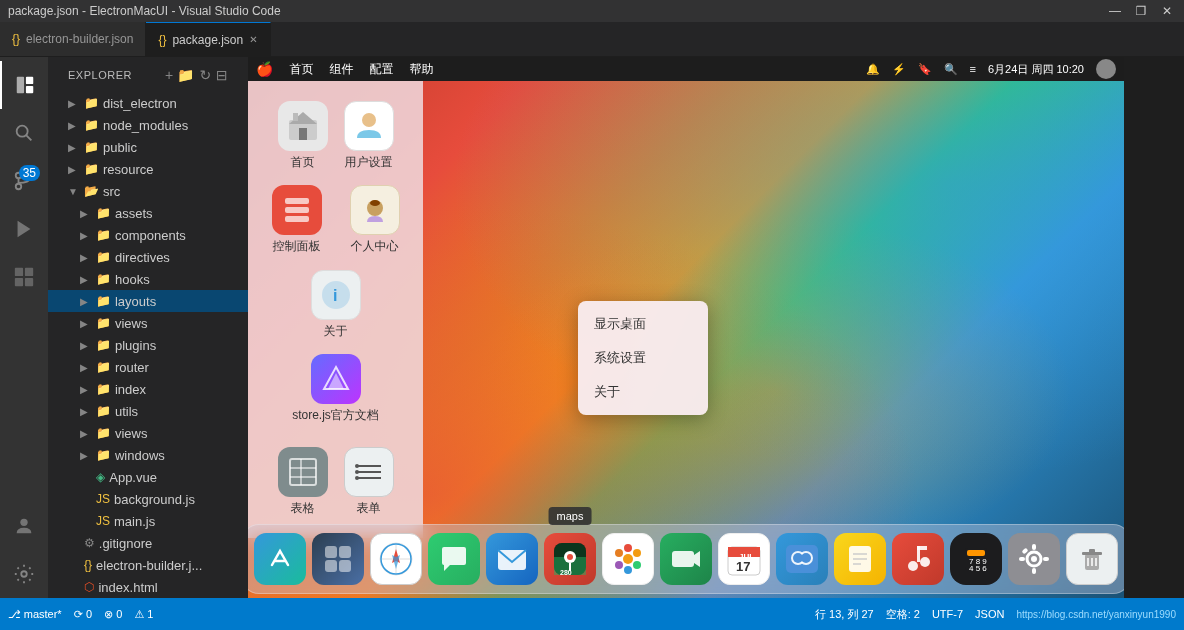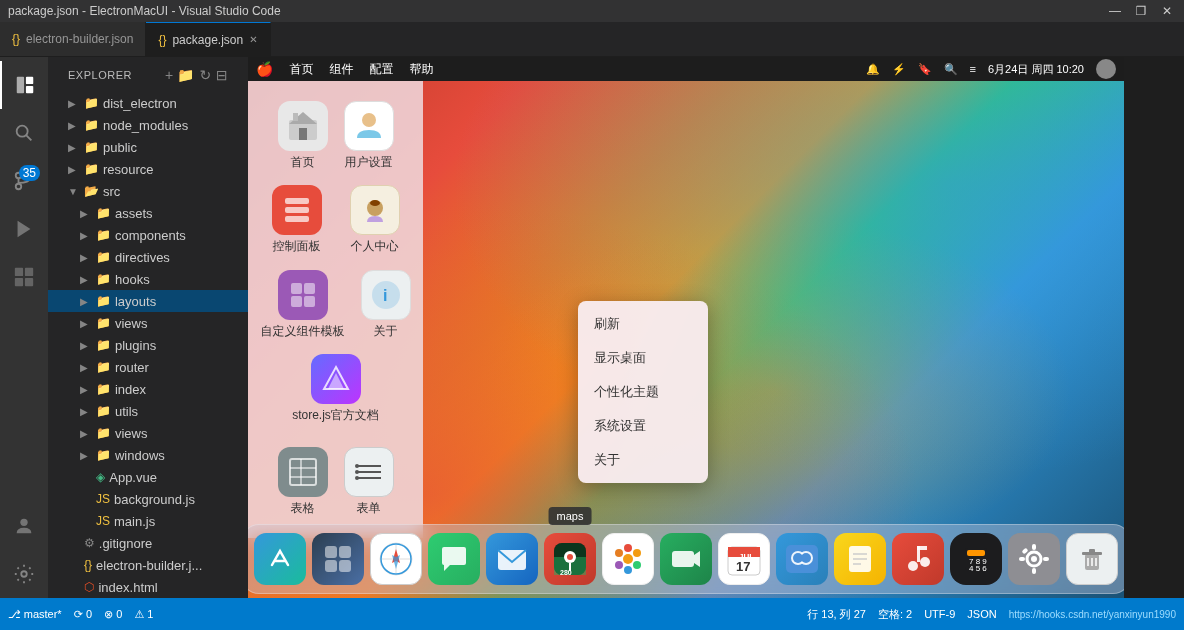--- a/index.html
+++ b/index.html
@@ -574,31 +574,20 @@
                     <circle cx="16" cy="14" r="8" fill="#c8a060"></circle>
                     <ellipse cx="16" cy="9" rx="5" ry="3" fill="#804000"></ellipse>
                     <path d="M8 28 Q8 22 16 22 Q24 22 24 28" fill="#c0a0e0"></path>
                   </svg>
               </div>
               <span class="mac-icon-label">个人中心</span>
             </div>
           </div>
 
           <div style="display:flex;gap:8px;justify-content:center;">
-            <div class="mac-icon-item">
-              <div class="mac-icon-box" style="background:#9b59b6;">
-                <svg width="32" height="32" viewBox="0 0 32 32">
-                    <rect x="4" y="4" width="11" height="11" rx="2" fill="rgba(255,255,255,0.5)"></rect>
-                    <rect x="17" y="4" width="11" height="11" rx="2" fill="rgba(255,255,255,0.5)"></rect>
-                    <rect x="4" y="17" width="11" height="11" rx="2" fill="rgba(255,255,255,0.5)"></rect>
-                    <rect x="17" y="17" width="11" height="11" rx="2" fill="rgba(255,255,255,0.5)"></rect>
-                  </svg>
-              </div>
-              <span class="mac-icon-label">自定义组件模板</span>
-            </div>
             <div class="mac-icon-item">
               <div class="mac-icon-box" style="background:#ecf0f1;border:1px solid #ddd;">
                 <svg width="32" height="32" viewBox="0 0 32 32">
                     <circle cx="16" cy="16" r="13" fill="#3498db" opacity="0.2" stroke="#3498db" stroke-width="2"></circle>
                     <text x="13" y="22" font-size="16" fill="#3498db" font-weight="bold">i</text>
                   </svg>
               </div>
               <span class="mac-icon-label">关于</span>
             </div>
           </div>
@@ -637,23 +626,21 @@
                     <circle cx="4" cy="16" r="2" fill="#555"></circle>
                     <circle cx="4" cy="22" r="2" fill="#555"></circle>
                   </svg>
               </div>
               <span class="mac-icon-label">表单</span>
             </div>
           </div>
         </div>
 
         <div class="context-menu">
-          <div class="context-item">刷新</div>
           <div class="context-item">显示桌面</div>
-          <div class="context-item">个性化主题</div>
           <div class="context-item">系统设置</div>
           <div class="context-item">关于</div>
         </div>
 
         <div class="mac-dock">
 
           <div class="dock-icon" style="background:linear-gradient(135deg,#3498db,#1abc9c);">
             <svg width="32" height="32" viewBox="0 0 32 32">
                 <path d="M8 22 L16 8 L24 22 M12 18 L20 18" stroke="white" stroke-width="2.5" fill="none" stroke-linecap="round"></path>
               </svg>
@@ -803,17 +790,17 @@
 <div class="status-bar">
   <div class="status-left">
     <span>⎇ master*</span>
     <span>⟳ 0</span>
     <span>⊗ 0</span>
     <span>⚠ 1</span>
   </div>
   <div class="status-right">
     <span>行 13, 列 27</span>
     <span>空格: 2</span>
-    <span>UTF-9</span>
+    <span>UTF-7</span>
     <span>JSON</span>
-    <span style="color:#9cdcfe;font-size:10px;">https://hooks.csdn.net/yanxinyun1990</span>
+    <span style="color:#9cdcfe;font-size:10px;">https://blog.csdn.net/yanxinyun1990</span>
   </div>
 </div>
 
 </body></html>

